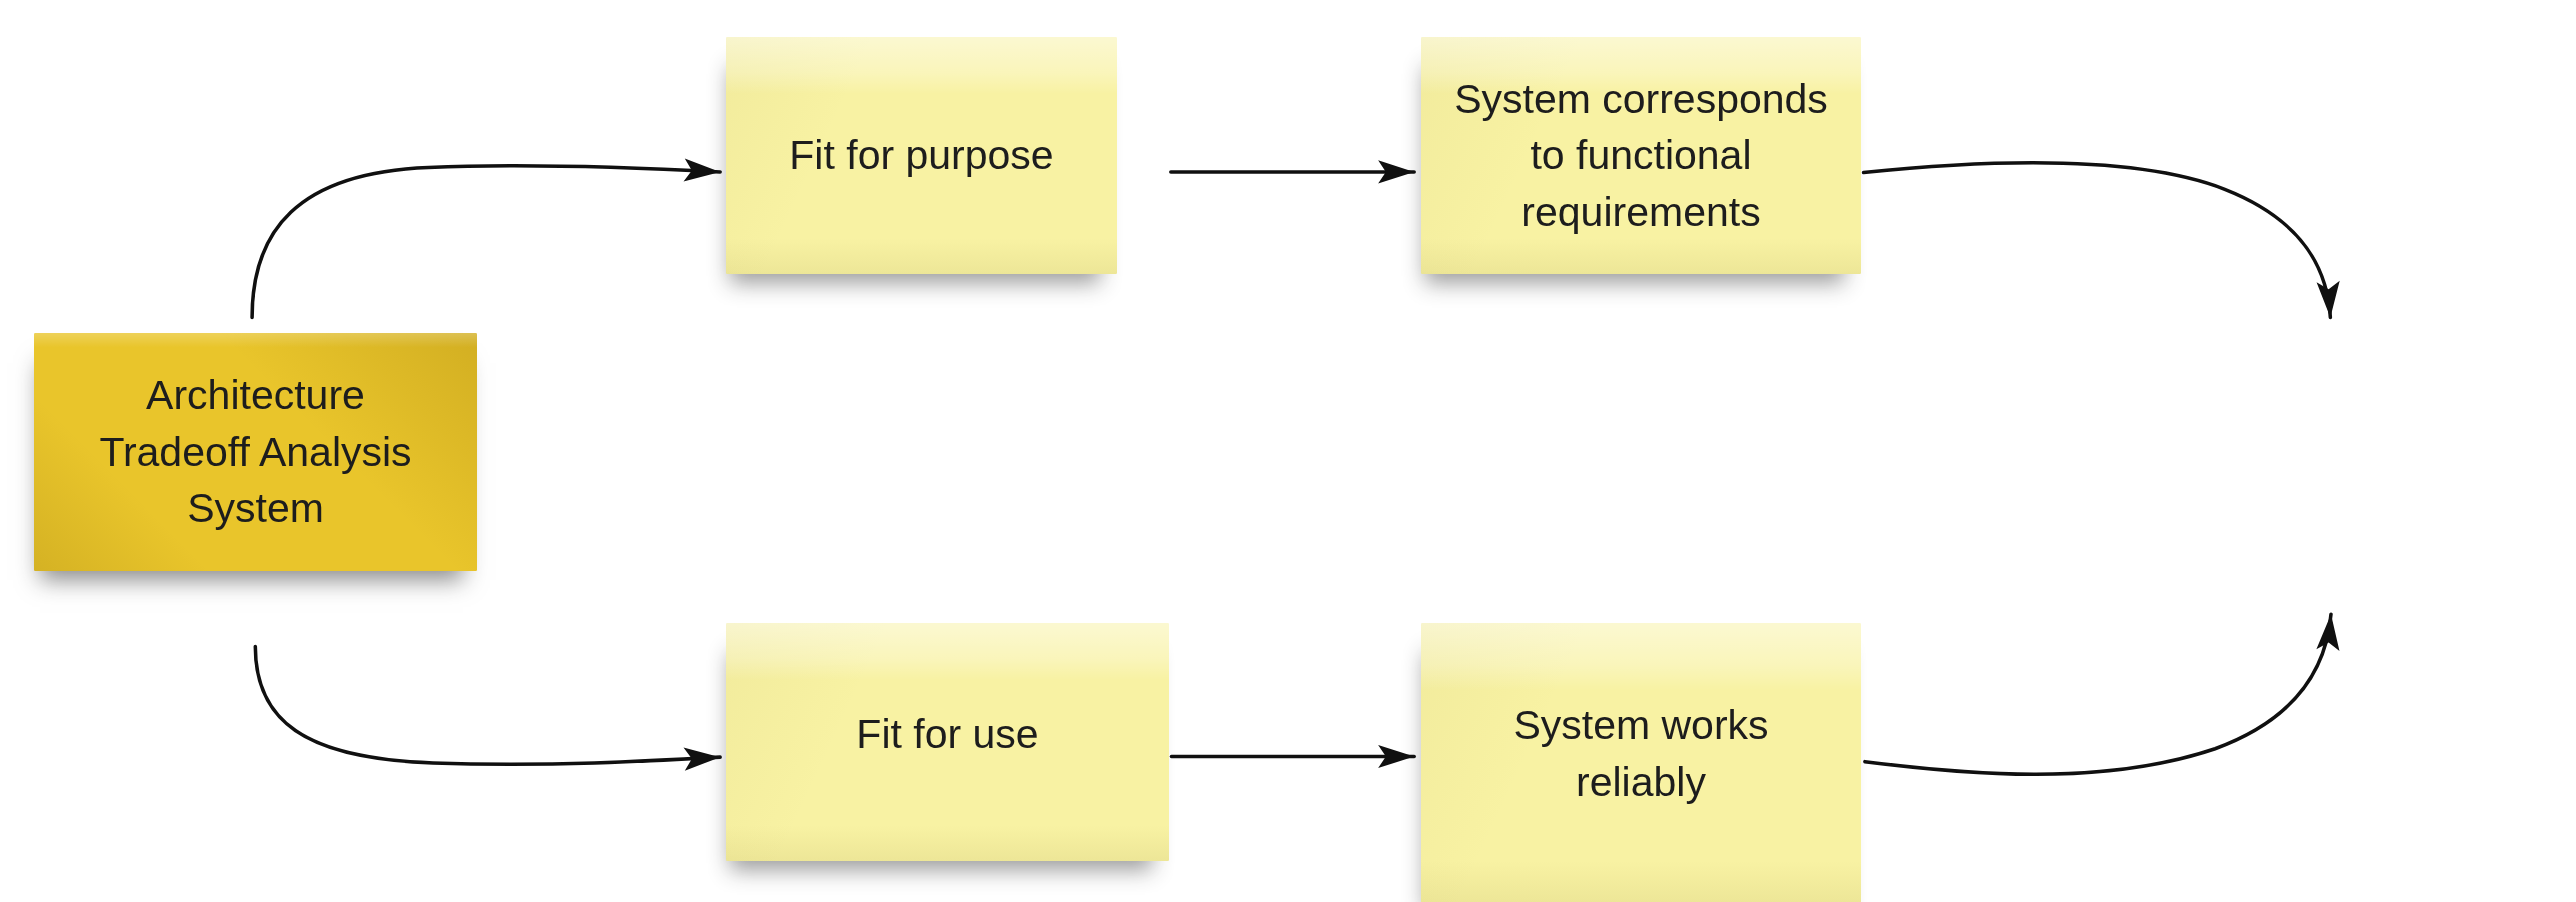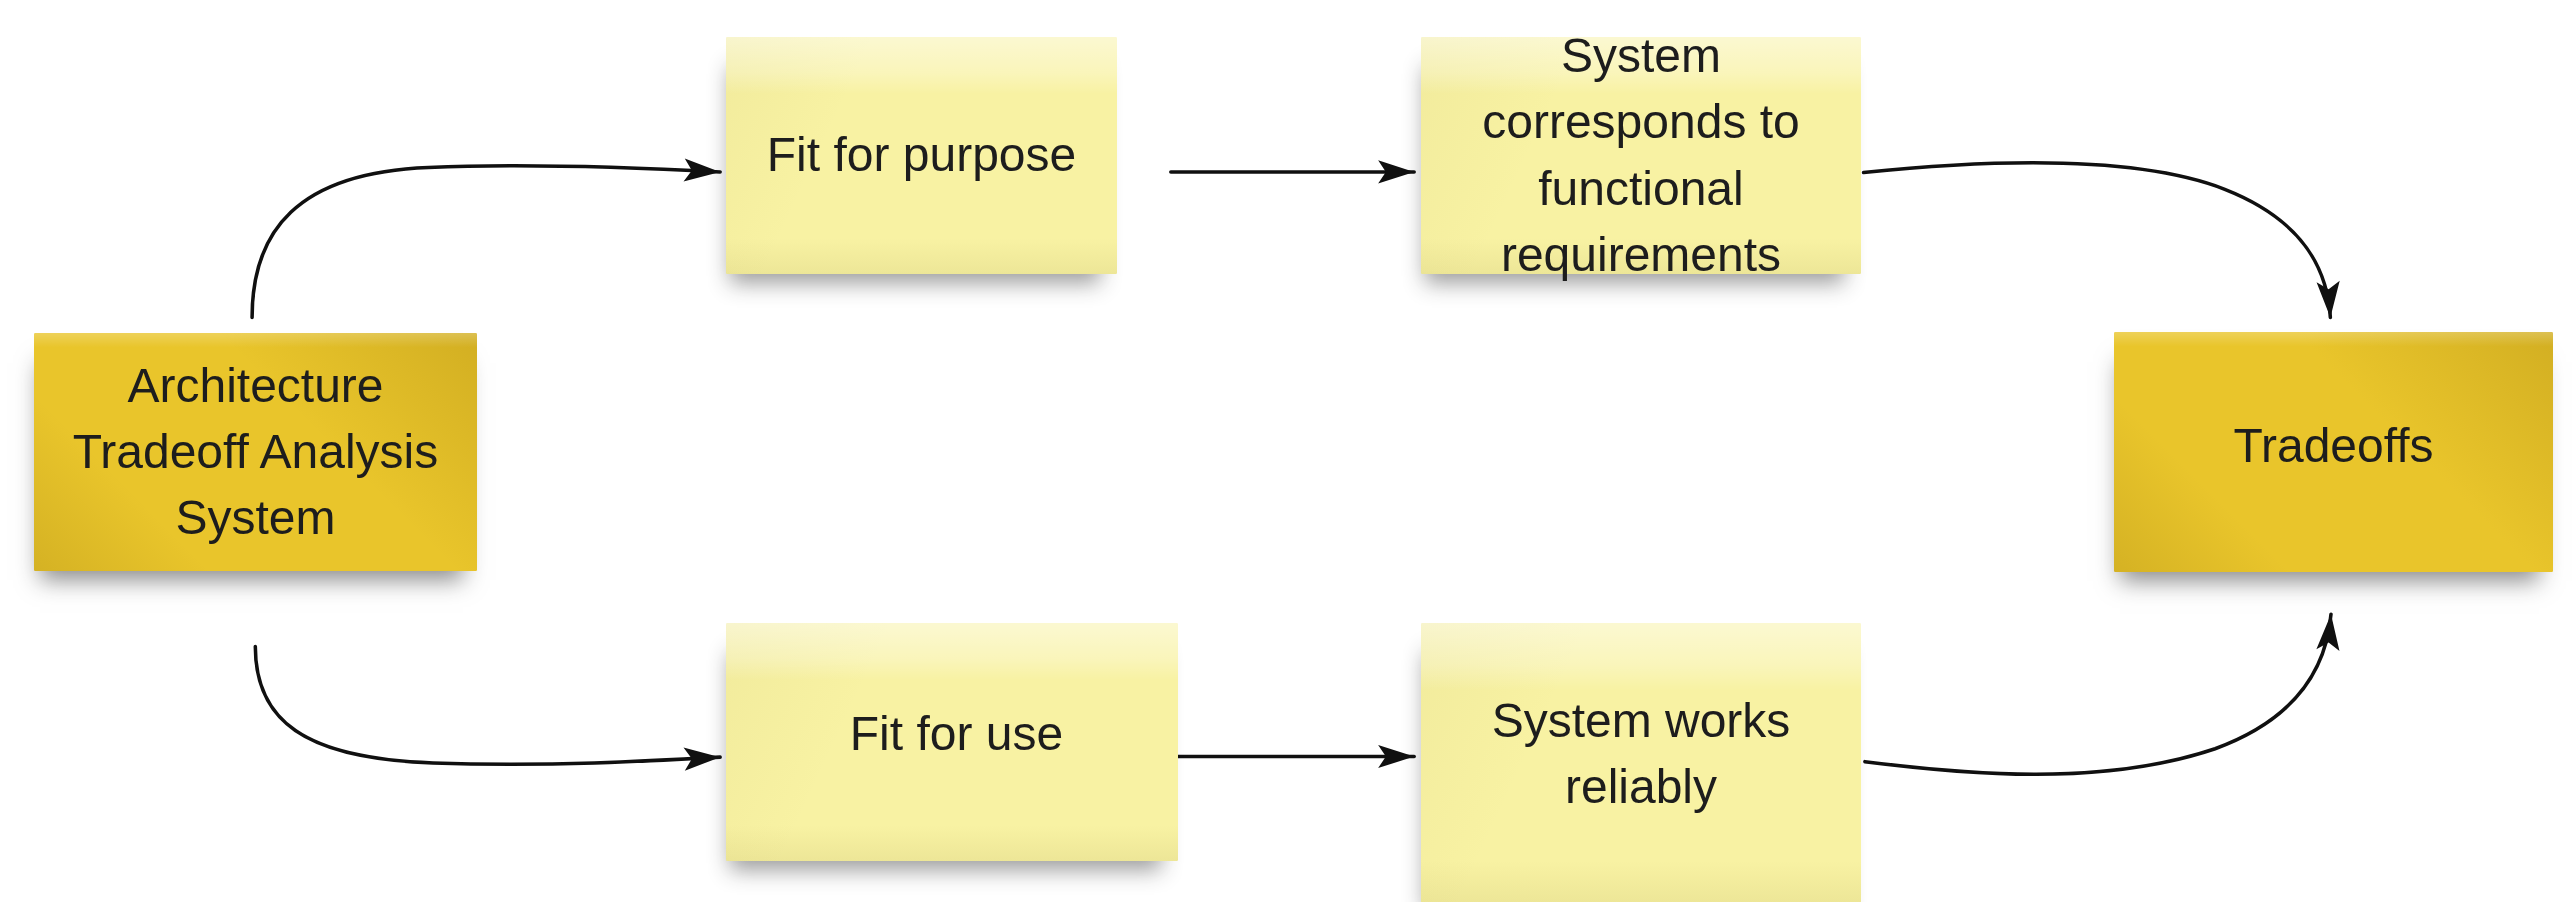--- a/index.html
+++ b/index.html
@@ -15,21 +15,21 @@
     fill:none;
     stroke:var(--ink,#101010);
     stroke-width:5.5;
     stroke-linecap:round;
   }
   .note{
     position:absolute;
     display:flex;align-items:center;justify-content:center;
     text-align:center;
     color:var(--text,#1d1d1d);
-    font-size:48px;
+    font-size:41px;
     line-height:1.38;
     border-radius:1.3px;
   }
   .note--gold{
     background:
       linear-gradient(180deg, rgba(255,255,255,.22) 0%, rgba(255,255,255,0) 6%),
       linear-gradient(225deg, rgba(130,95,0,.22) 0%, rgba(130,95,0,0) 38%),
       linear-gradient(45deg, rgba(120,90,0,.18) 0%, rgba(120,90,0,0) 26%),
       var(--gold,#e9c52b);
     box-shadow:-3.9px 19.3px 22px -10.3px rgba(35,35,35,.52);
@@ -74,25 +74,22 @@
   </div>
 
   <div class="note note--pale" id="note-fit-purpose" style="left:726px;top:37px;width:391px;height:237px;">
     <span class="label">Fit for purpose</span>
   </div>
 
   <div class="note note--pale" id="note-sys-functional" style="left:1421px;top:37px;width:440px;height:237px;">
     <span class="label">System corresponds to functional requirements</span>
   </div>
 
-  <div class="note note--gold" id="note-tradeoffs" style="left:2114px;top:332px;width:439px;height:240px;">
-    <span class="label">Tradeoffs</span>
-  </div>
 
-  <div class="note note--pale" id="note-fit-use" style="left:726px;top:623px;width:443px;height:238px;padding-left:9px;">
+  <div class="note note--pale" id="note-fit-use" style="left:726px;top:623px;width:443px;height:238px;">
     <span class="label">Fit for use</span>
   </div>
 
   <div class="note note--pale" id="note-sys-reliable" style="left:1421px;top:623px;width:440px;height:280px;">
     <span class="label">System works reliably</span>
   </div>
 
 </div>
 
 

